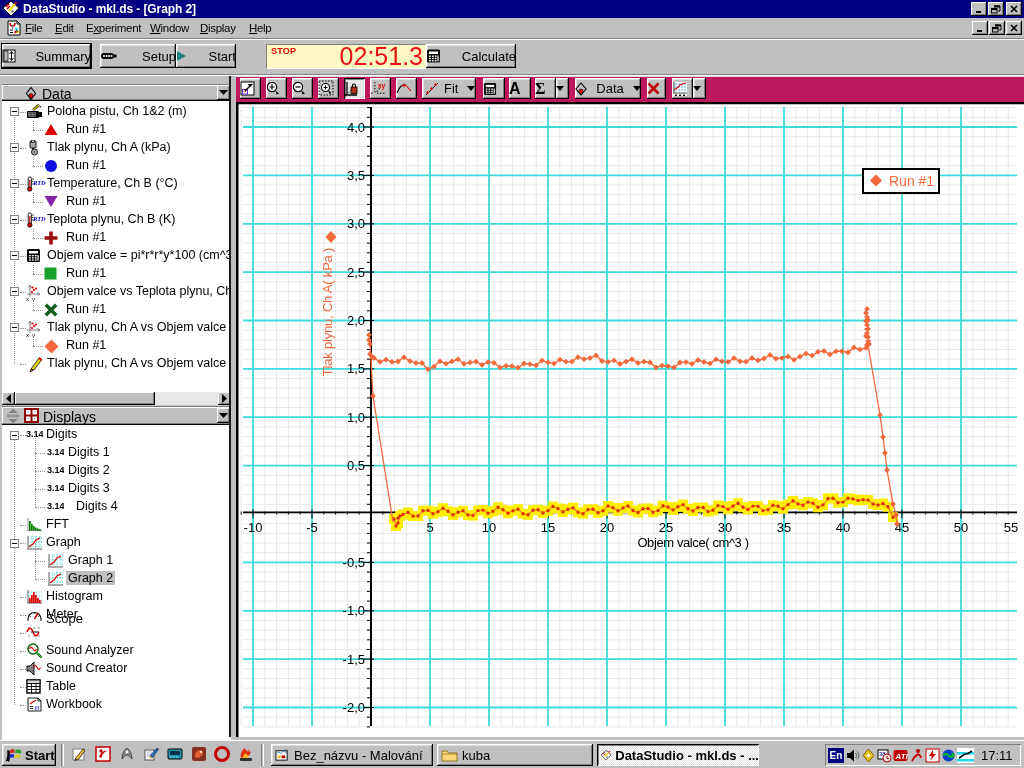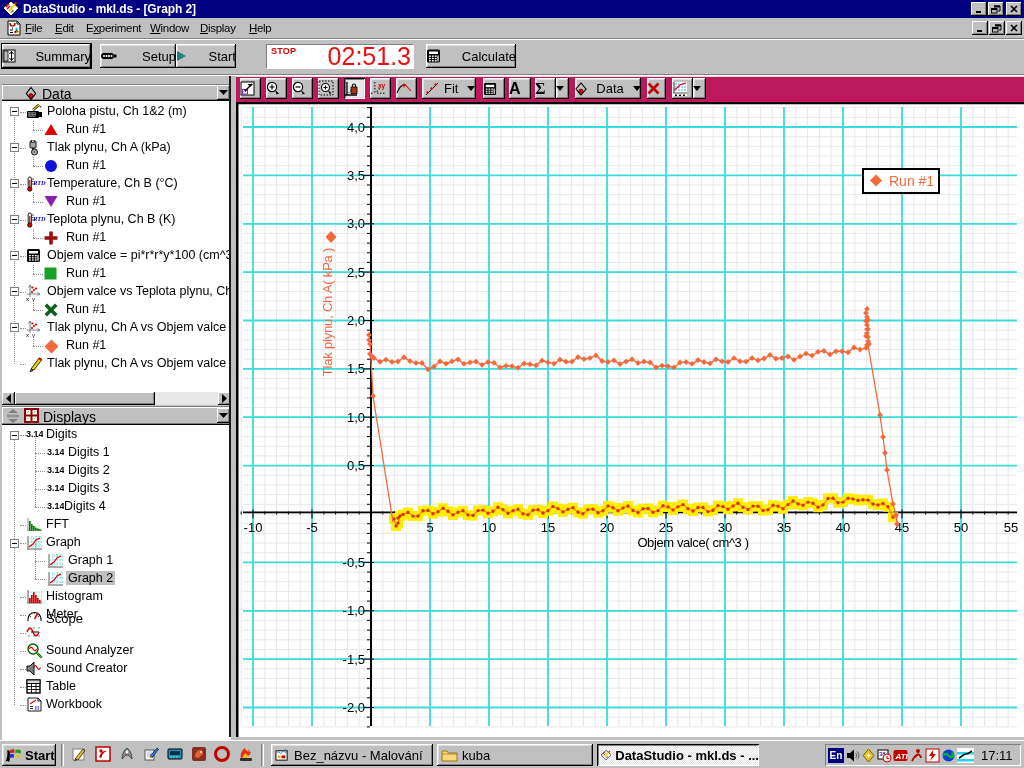--- a/index.html
+++ b/index.html
@@ -102,21 +102,21 @@
         <circle cx="11.5" cy="5" r="1" fill="#fff"></circle>
       </svg>
   <span>Setup</span>
     </div>
  <div class="abs raised btn" style="left:176px;top:4px;width:60px;height:24px">
   <svg width="11" height="12" viewBox="0 0 11 12">
         <path d="M1 1l9 5-9 5z" fill="#1f8080"></path>
       </svg>
   <span>Start</span>
     </div>
- <div class="abs" style="left:266px;top:4px;width:148px;height:25px;background:#ffffff;border:1px solid;border-color:#808080 #fff #fff #808080">
+ <div class="abs" style="left:266px;top:4px;width:160px;height:25px;background:#fef9c3;border:1px solid;border-color:#808080 #fff #fff #808080">
   <div class="abs" style="left:4px;top:1px;color:#e00000;font-size:9px;font-weight:bold;letter-spacing:0.2px">STOP</div>
   <div class="abs" style="right:2px;top:-3px;color:#e81010;font-size:25px;letter-spacing:0px">02:51.3</div>
  </div>
  <div class="abs raised btn" style="left:426px;top:4px;width:90px;height:24px">
   <svg width="15" height="14" viewBox="0 0 15 14">
         <rect x="1" y="0.5" width="13" height="13" rx="1.5" fill="#000"></rect>
         <rect x="3" y="2.5" width="9" height="2.5" fill="#fff"></rect>
         <g fill="#fff">
           <rect x="3" y="6.5" width="1.8" height="1.4"></rect>
           <rect x="5.9" y="6.5" width="1.8" height="1.4"></rect>
@@ -354,21 +354,21 @@
       <div class="abs" style="left:33px;top:64px;width:10px;height:1px;border-top:1px dotted #909090"></div>
       <div class="abs" style="left:45px;top:56px"><svg width="17" height="12" viewBox="0 0 17 12">
           <text x="0" y="10" font-size="9" font-weight="bold" fill="#000" font-family="Liberation Sans,sans-serif">3.14</text>
         </svg></div>
       <div class="abs" style="left:64px;top:56px;font-size:12.5px;white-space:nowrap;padding:0 2px">Digits 3</div>
       <div class="abs" style="left:33px;top:64px;width:1px;height:18px;border-left:1px dotted #909090"></div>
       <div class="abs" style="left:33px;top:82px;width:10px;height:1px;border-top:1px dotted #909090"></div>
       <div class="abs" style="left:45px;top:74px"><svg width="17" height="12" viewBox="0 0 17 12">
           <text x="0" y="10" font-size="9" font-weight="bold" fill="#000" font-family="Liberation Sans,sans-serif">3.14</text>
         </svg></div>
-      <div class="abs" style="left:60px;top:74px;font-size:12.5px;white-space:nowrap;padding:0 2px">Digits 4</div>
+      <div class="abs" style="left:72px;top:74px;font-size:12.5px;white-space:nowrap;padding:0 2px">Digits 4</div>
       <div class="abs" style="left:18px;top:100px;width:6px;height:1px;border-top:1px dotted #909090"></div>
       <div class="abs" style="left:24px;top:92px"><svg width="17" height="16" viewBox="0 0 17 16">
           <path d="M2 1v13M1 13.5h15" stroke="#909090"></path>
           <g fill="#007800">
             <rect x="3" y="4" width="1.6" height="9.5"></rect>
             <rect x="5" y="7" width="1.6" height="6.5"></rect>
             <rect x="7" y="9" width="1.6" height="4.5"></rect>
             <rect x="9" y="10.5" width="1.6" height="3"></rect>
             <rect x="11" y="11.5" width="1.6" height="2"></rect>
             <rect x="13" y="12.2" width="1.6" height="1.3"></rect>

